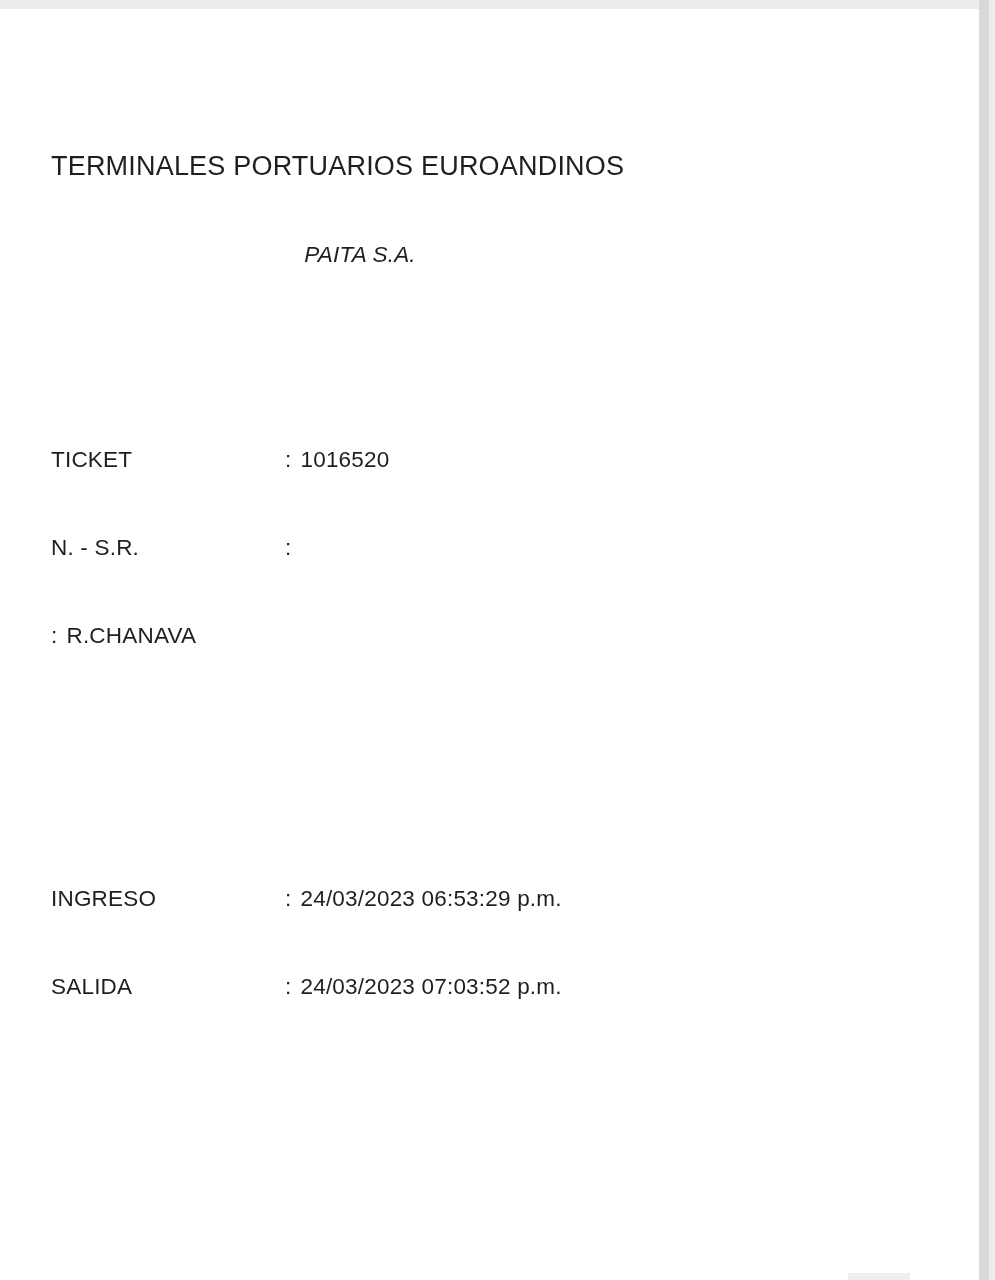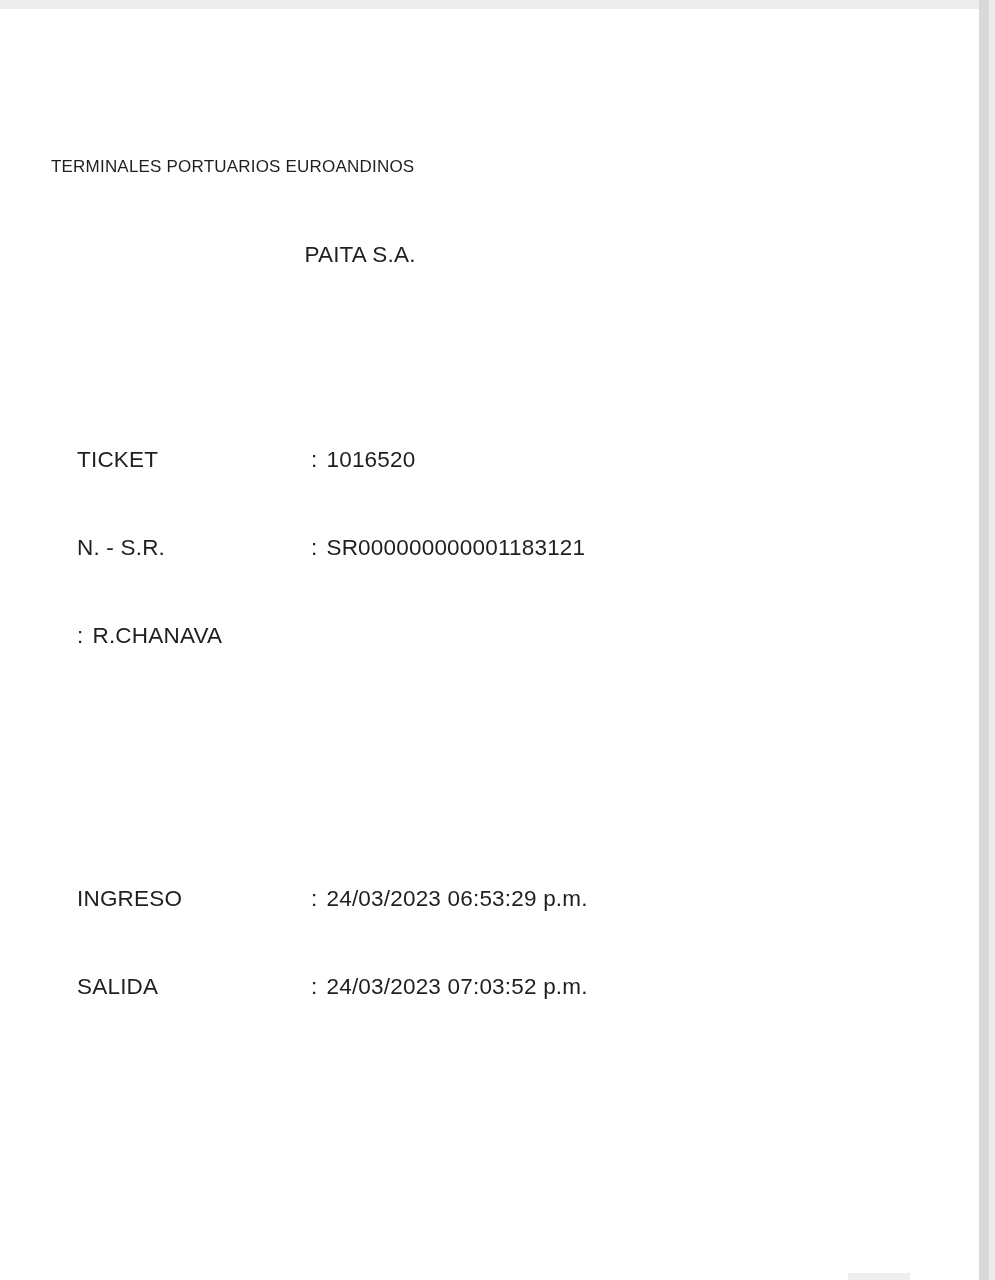--- a/index.html
+++ b/index.html
@@ -39,26 +39,26 @@
     position: absolute;
     left: 51px;
     top: 64px;
     width: 730px;
     font-size: 22.5px;
     line-height: 29.3px;
     letter-spacing: 0.2px;
     white-space: pre-wrap;
   }
 
-  .company-line { font-size: 17px; }
-  .header-centered { width: 618px; text-align: center; }
+  .company-line { font-size: 27px; }
+  .header-centered { width: 618px; text-align: center; font-style: italic; }
 
   .section { margin-top: 29.3px; }
 
-  .row { display: flex; align-items: baseline; margin-left: 26px; }
+  .row { display: flex; align-items: baseline; }
   .row .lbl { flex: none; width: 234px; }
   .row .sep { flex: none; }
   .row .val { margin-left: 9px; white-space: pre; }
 </style>
 </head>
 <body>
 
 <div class="edge-top"></div>
 <div class="edge-right"></div>
 <div class="edge-right-outer"></div>
@@ -67,21 +67,21 @@
 <div class="content">
 
   <div class="company-line">TERMINALES PORTUARIOS EUROANDINOS</div>
   <div class="header-centered">PAITA S.A.</div>
 
   <div class="section">
     <div class="row">
       <span class="lbl">TICKET</span><span class="sep">:</span><span class="val">1016520</span>
     </div>
     <div class="row">
-      <span class="lbl">N. - S.R.</span><span class="sep">:</span><span class="val">SR000000000001183121</span>
+      <span class="lbl">N. - S.R.</span><span class="sep">:</span>
     </div>
     <div class="row">
       <span class="sep">:</span><span class="val">R.CHANAVA</span>
     </div>
   </div>
 
   <div class="section">
     <div class="row">
       <span class="lbl">INGRESO</span><span class="sep">:</span><span class="val">24/03/2023 06:53:29 p.m.</span>
     </div>

